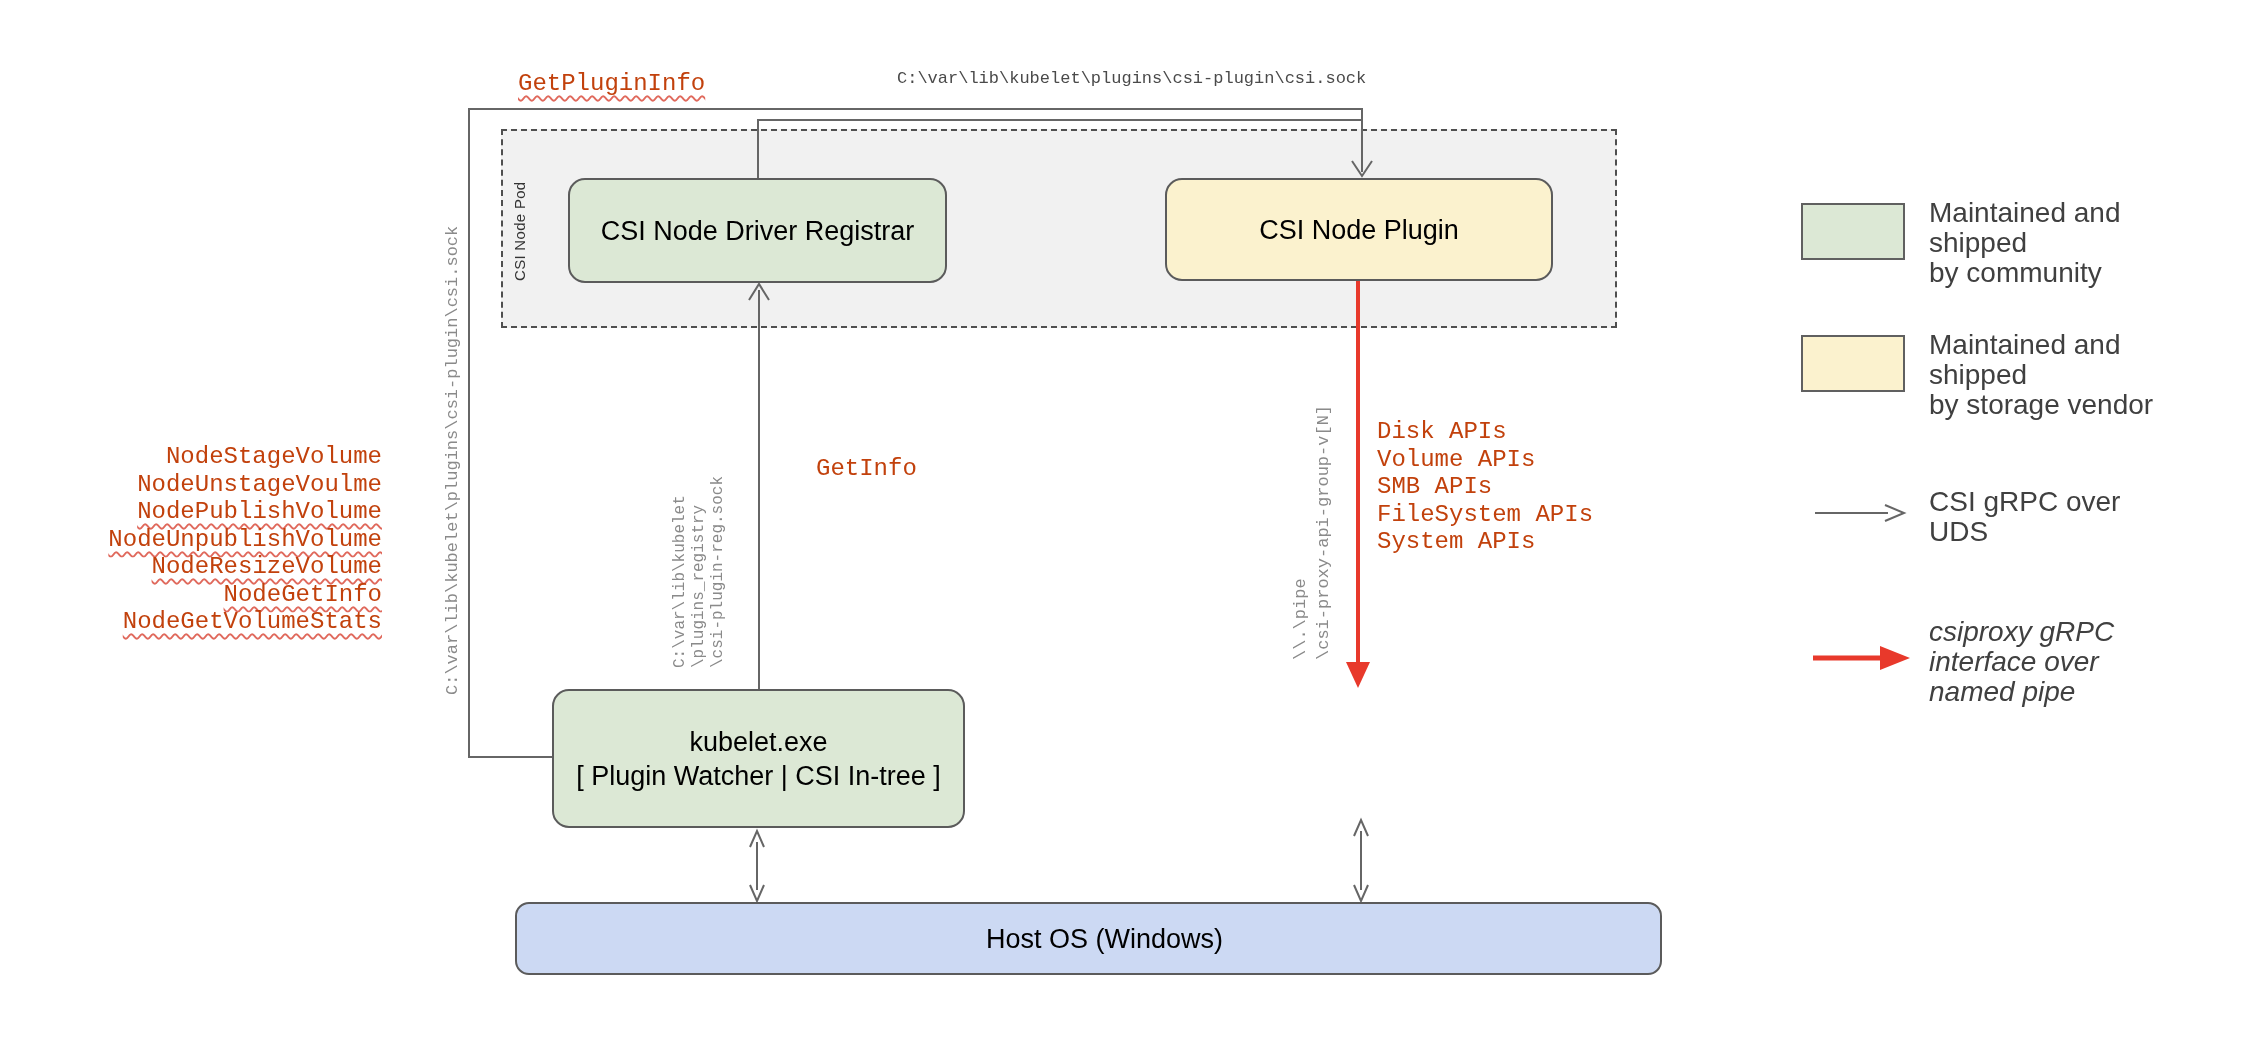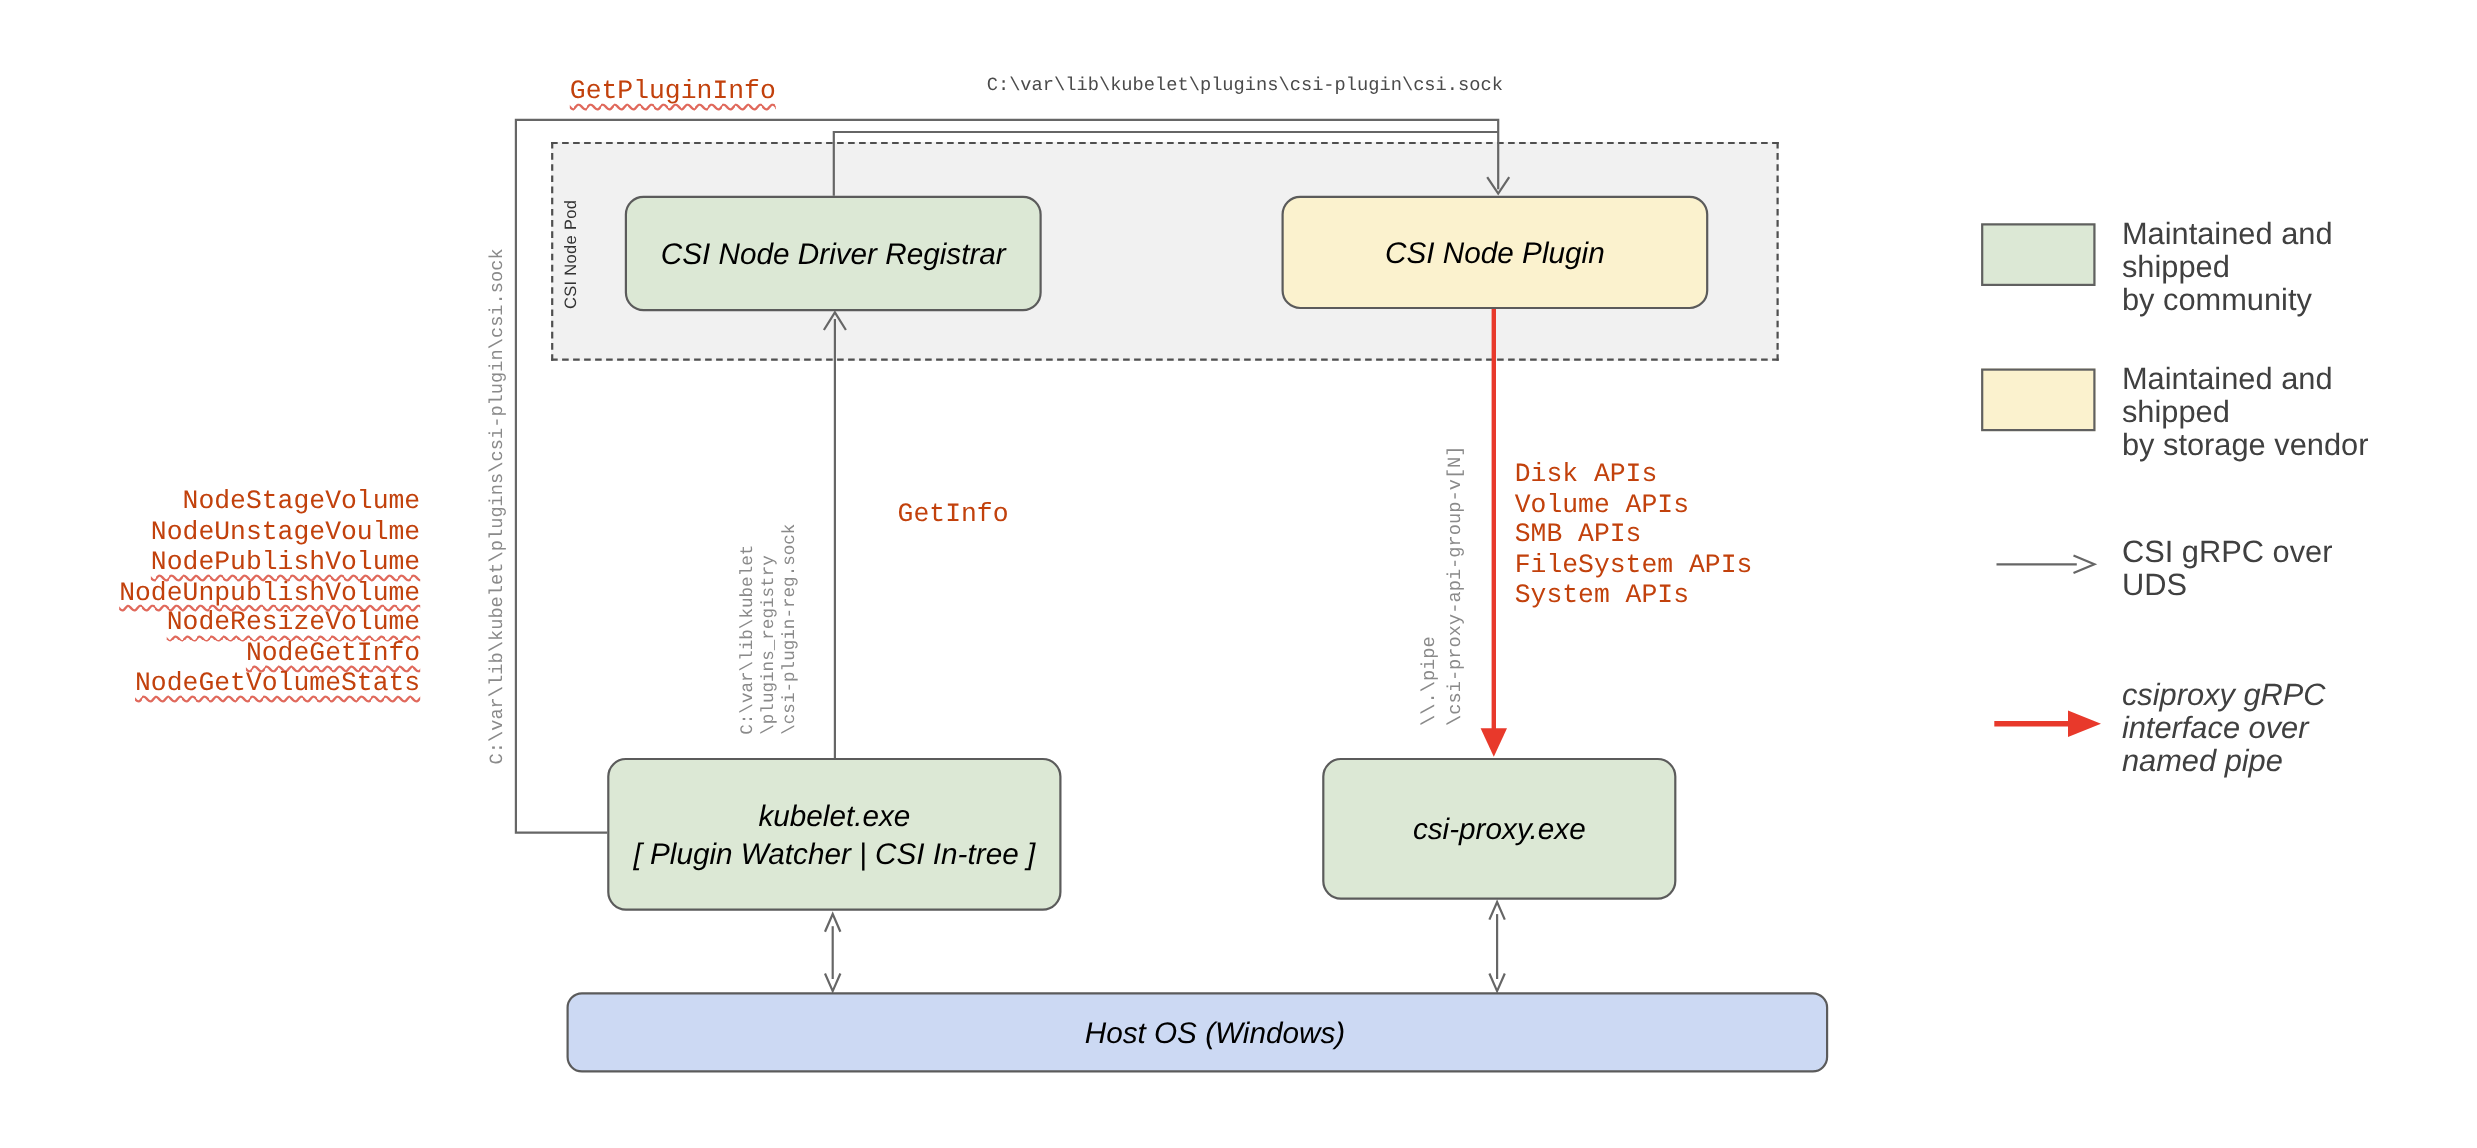--- a/index.html
+++ b/index.html
@@ -14,21 +14,21 @@
   }
   
   svg.wires{position:absolute; left:0; top:0; z-index:2; pointer-events:none;}
   .wire-gray{stroke:var(--line_gray); stroke-width:2; fill:none;}
   .wire-red{stroke:var(--pipe_red); fill:none;}
   .head-red{fill:var(--pipe_red); stroke:none;}
   
   .node{
     position:absolute; border:2px solid var(--border_gray); border-radius:17px;
     display:flex; flex-direction:column; align-items:center; justify-content:center;
-    text-align:left; font-size:27px; color:#000; z-index:3; line-height:34px;font-style:italic;
+    text-align:left; font-size:27px; color:#000; z-index:3; line-height:34px;
   }
   .green{background:var(--community_green);}
   .yellow{background:var(--vendor_yellow);}
   .blue{background:var(--host_blue); border-radius:14px;}
   #registrar{left:568px; top:178px; width:375px; height:101px;}
   #plugin{left:1165px; top:178px; width:384px; height:99px;}
   #kubelet{left:552px; top:689px; width:409px; height:135px;}
   #csiproxy{left:1202px; top:689px; width:318px; height:125px;}
   #hostos{left:515px; top:902px; width:1111px; height:69px;padding-left:32px;}
   
@@ -97,23 +97,20 @@
   <div class="node green" id="registrar">
     <span>CSI Node Driver Registrar</span>
   </div>
   <div class="node yellow" id="plugin">
     <span>CSI Node Plugin</span>
   </div>
   <div class="node green" id="kubelet">
     <span>kubelet.exe</span>
     <span>[ Plugin Watcher | CSI In-tree ]</span>
   </div>
-  <div class="node green" id="csiproxy">
-    <span>csi-proxy.exe</span>
-  </div>
   <div class="node blue" id="hostos">
     <span>Host OS (Windows)</span>
   </div>
 
   <div class="lbl mono m24 sq" id="get-plugin-info">GetPluginInfo</div>
   <div class="lbl mono" id="sock-path-top">C:\var\lib\kubelet\plugins\csi-plugin\csi.sock</div>
 
   <div class="lbl mono m24" id="node-rpcs">
     <div>NodeStageVolume</div>
     <div>NodeUnstageVoulme</div>

